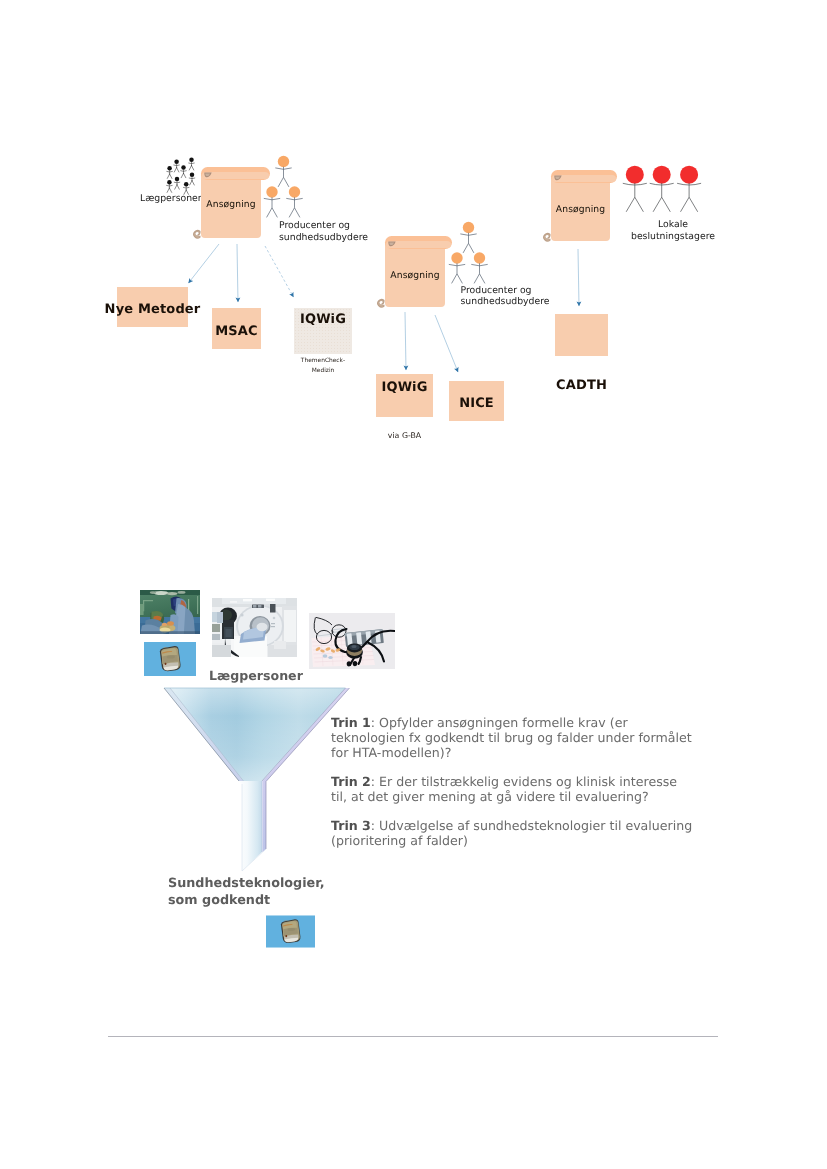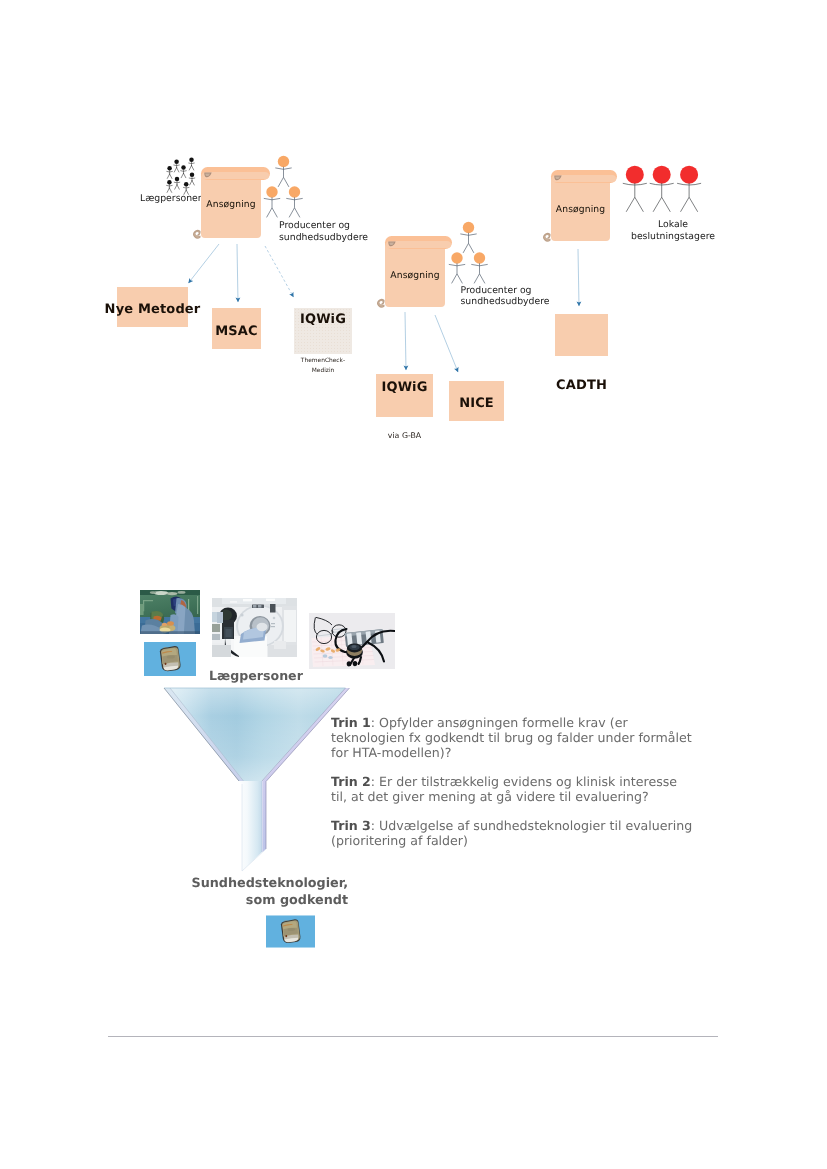--- a/index.html
+++ b/index.html
@@ -54,21 +54,21 @@
 
   
   .lbl { position:absolute; color:#1c1c1c; font-size:9.3px; line-height:11.8px; white-space:nowrap;margin-left:13px; }
 
   
   .trin { position:absolute; color:#6b6b6b; font-size:12.6px; line-height:15.2px; }
   .trin b { color:#505050; font-weight:bold; }
 
   .funtitle { position:absolute; color:#5d5d5d; font-weight:bold; font-size:12.6px; white-space:nowrap; }
   .funbottom { position:absolute; color:#5d5d5d; font-weight:bold; font-size:12.75px;
-               text-align:right; line-height:17.2px; white-space:nowrap; }
+               text-align:left; line-height:17.2px; white-space:nowrap; }
 
   .photo { position:absolute; overflow:hidden; }
   .photo svg { display:block; }
   .hr { position:absolute; background:#b4b4bb; height:0.9px; }
   svg { display:block; }
 </style>
 </head>
 <body>
 
 <div class="page">

